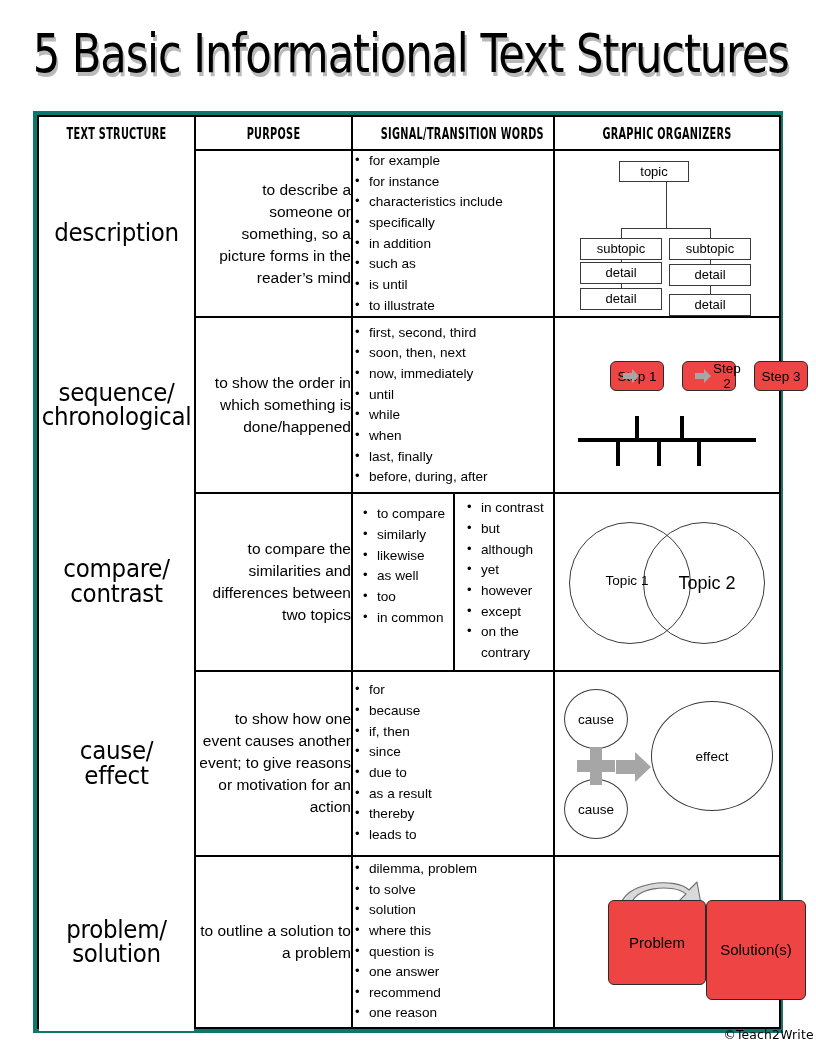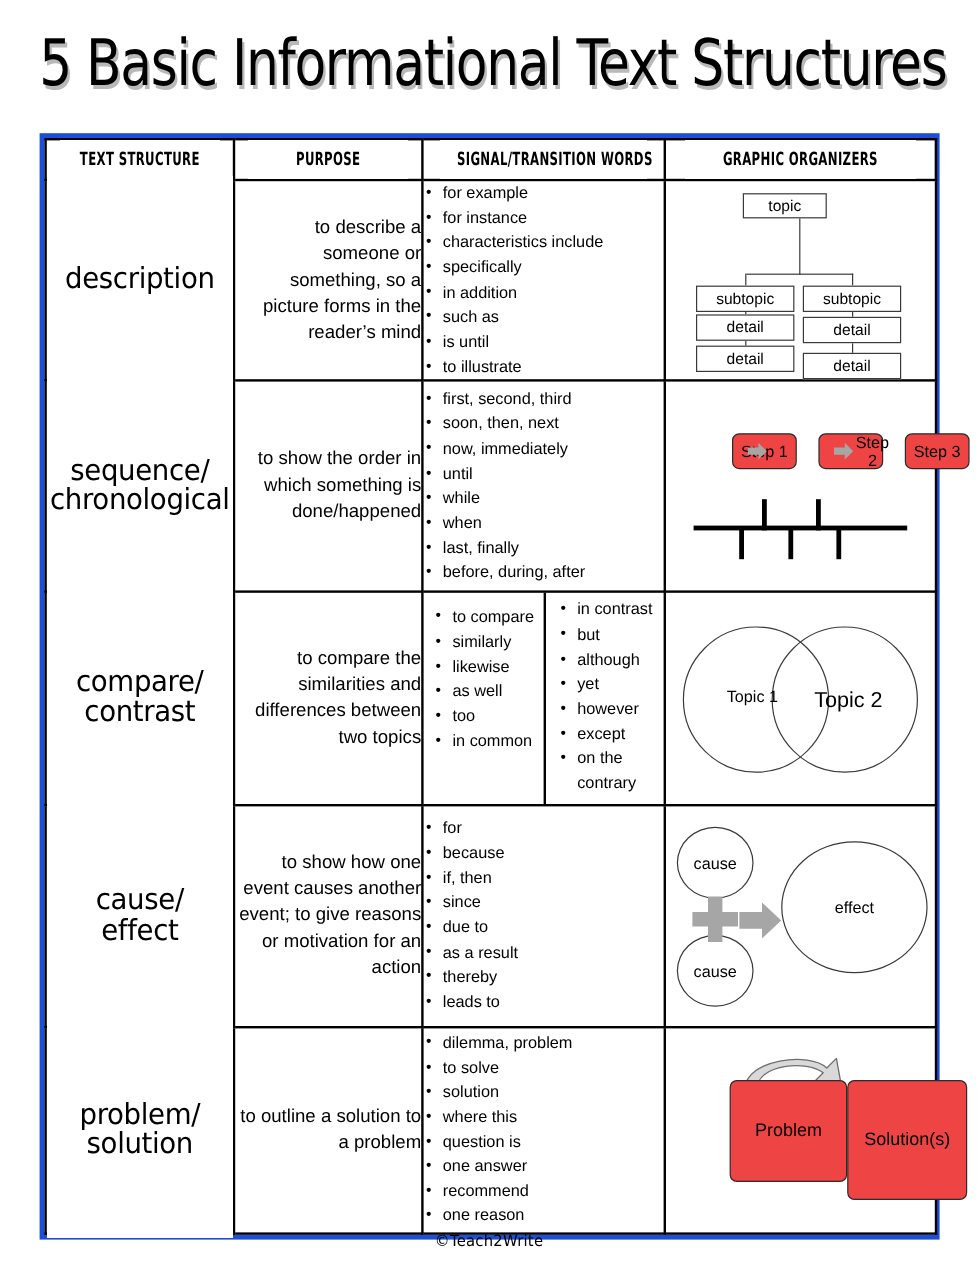--- a/index.html
+++ b/index.html
@@ -32,21 +32,21 @@
     white-space: nowrap;
     text-shadow: 2px 3px 0 #b9b9b9;
   }
 
   
   #table-wrap {
     position: absolute;
     left: 33px;
     top: 111px;
     width: 750px;
-    border: 4px solid #1d4ed8;
+    border: 4px solid #0f766e;
     box-sizing: border-box;
     background: #fff;
   }
   table.main {
     border-collapse: collapse;
     width: 100%;
     table-layout: fixed;
   }
   table.main td, table.main th {
     border: 2px solid #000;
@@ -200,21 +200,21 @@
     background: transparent;
   }
   .tickline { position: absolute; background: #000; }
 
   
   #footer {
     position: absolute;
     left: 0;
     top: 1027px;
     width: 816px;
-    text-align: center;
+    text-align: right;
     font-family: "DejaVu Sans", sans-serif;
     font-size: 13px;
     letter-spacing: 0.2px;
   }
   #footer span { display: inline-block; transform: scaleX(0.95); }
 </style>
 </head>
 <body>
 
 <div id="title">5 Basic Informational Text Structures</div>

